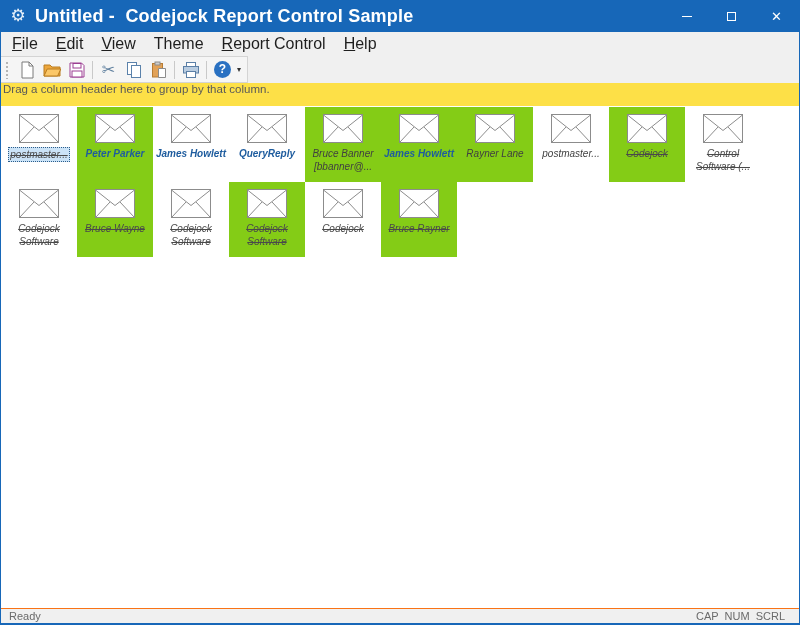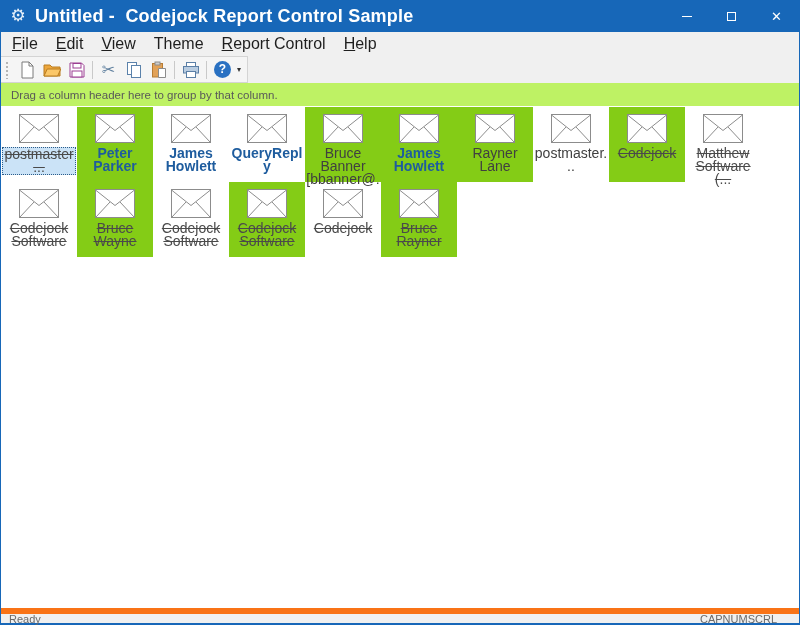--- a/index.html
+++ b/index.html
@@ -68,59 +68,59 @@
   .tb-btn svg { display: block; }
   .cut-glyph { font-size: 16px; color: #5e7f9e; line-height: 16px; }
   .help-circle {
     width: 17px; height: 17px; border-radius: 50%; background: #2a71c2;
     color: #fff; font-size: 12px; font-weight: bold; text-align: center; line-height: 17px;
   }
   .dd-arrow { font-size: 8px; color: #333; margin-left: 2px; align-self: center; }
 
   
   .groupby {
-    height: 23px; flex: 0 0 23px; background: #bef264;
-    display: flex; align-items: center; padding-left: 10px;
+    height: 23px; flex: 0 0 23px; background: #fde047;
+    display: flex; align-items: flex-start; padding-left: 2px;
     font-size: 11.5px; color: #595959;
   }
 
   
   .content {
     flex: 1; background: #fff; overflow: hidden;
     display: flex; flex-wrap: wrap; align-content: flex-start;
     padding-top: 1px;
   }
   .cell {
     width: 76px; height: 75px;
     display: flex; flex-direction: column; align-items: center;
     padding-top: 7px; cursor: default;
   }
   .cell.alt { background: #84cc16; }
   .cell svg { flex: 0 0 auto; }
   .cell-label {
     margin-top: 4px; max-width: 74px;
-    font-size: 14px; line-height: 13px; text-align: center;
-    color: #404040; word-break: break-word;
+    font-size: 10px; line-height: 13px; text-align: center;
+    color: #404040; word-break: break-word; font-style: italic;
   }
   .cell-label.unread { color: #1e5c9e; font-weight: bold; }
   .cell-label.struck { text-decoration: line-through; color: #4a4a4a; }
   .cell-label.selected {
     background: #cbe3f7; border: 1px dotted #2c5d8a; padding: 0 1px;
   }
 
   
   .statusbar {
     height: 17px; flex: 0 0 17px;
-    background: #f0f0f0; border-top: 6px solid #f97316;
+    background: #f0f0f0; border-top: 1px solid #f97316;
     border-bottom: 2px solid #1767b8;
     display: flex; align-items: center;
     font-size: 11px; color: #6a6a6a;
   }
   .status-ready { padding-left: 8px; flex: 1; }
-  .status-indicators { display: flex; gap: 0; padding-right: 22px; }
+  .status-indicators { display: flex; gap: 6px; padding-right: 14px; }
 </style>
 </head>
 <body>
 
 <div class="window">
 
   <div class="titlebar">
     <span class="app-icon">⚙</span>
     <span class="title-text">Untitled -  Codejock Report Control Sample</span>
     <span class="titlebar-spacer"></span>
@@ -297,21 +297,21 @@
   </svg>
         <span class="cell-label struck">Codejock</span>
       </div>
       <div class="cell">
         <svg width="40" height="29" viewBox="0 0 40 29">
     <rect x="0.5" y="0.5" width="39" height="28" fill="#ffffff" stroke="#8c8c8c"></rect>
     <path d="M1,28 L15,13" fill="none" stroke="#8c8c8c"></path>
     <path d="M39,28 L25,13" fill="none" stroke="#8c8c8c"></path>
     <path d="M0.5,1 L20,16.5 L39.5,1" fill="none" stroke="#8c8c8c"></path>
   </svg>
-        <span class="cell-label struck">Matthew Software (...</span>
+        <span class="cell-label struck">Control Software (...</span>
       </div>
       <div class="cell">
         <svg width="40" height="29" viewBox="0 0 40 29">
     <rect x="0.5" y="0.5" width="39" height="28" fill="#ffffff" stroke="#8c8c8c"></rect>
     <path d="M1,28 L15,13" fill="none" stroke="#8c8c8c"></path>
     <path d="M39,28 L25,13" fill="none" stroke="#8c8c8c"></path>
     <path d="M0.5,1 L20,16.5 L39.5,1" fill="none" stroke="#8c8c8c"></path>
   </svg>
         <span class="cell-label struck">Codejock Software</span>
       </div>

